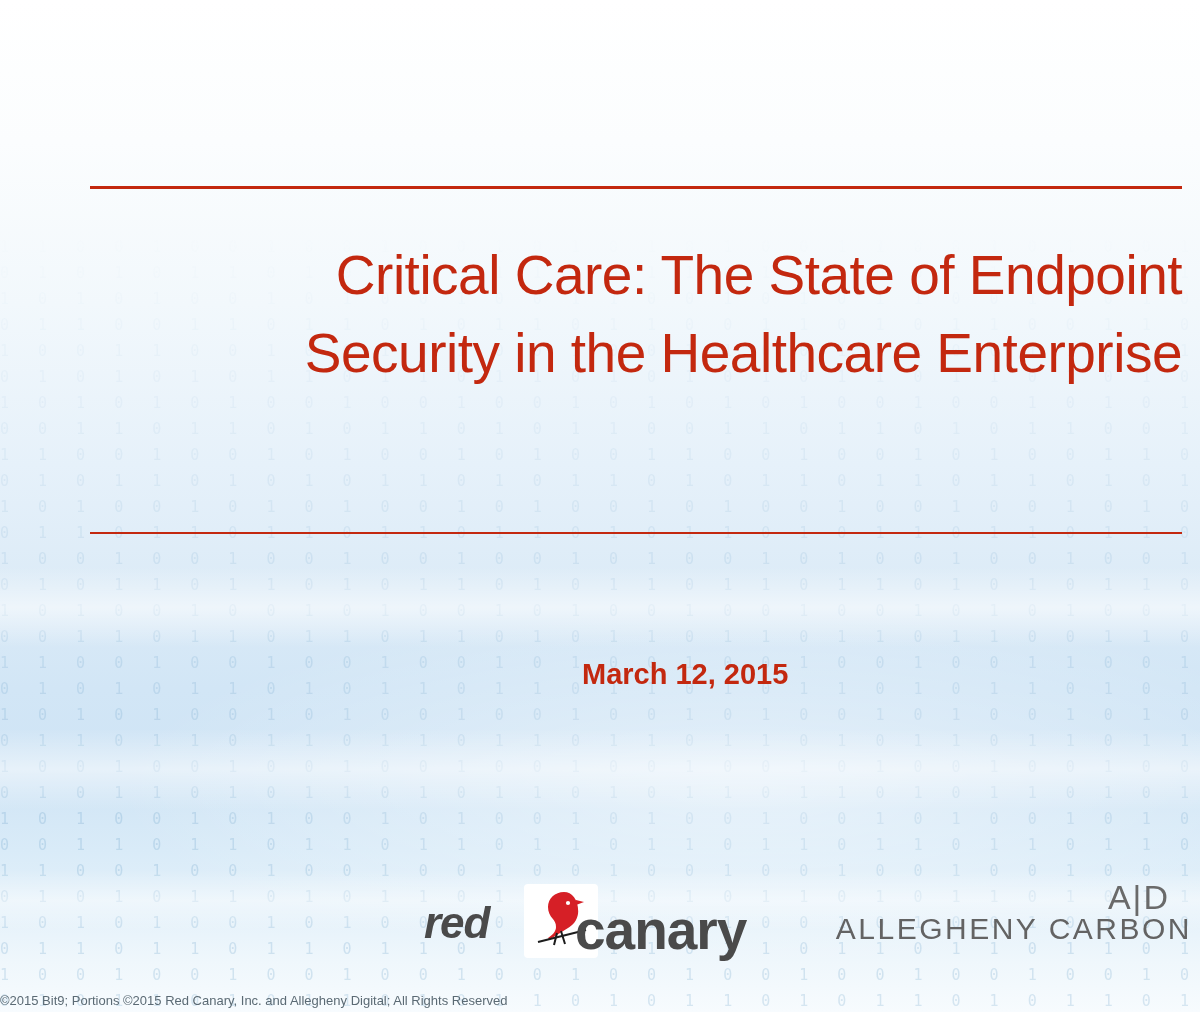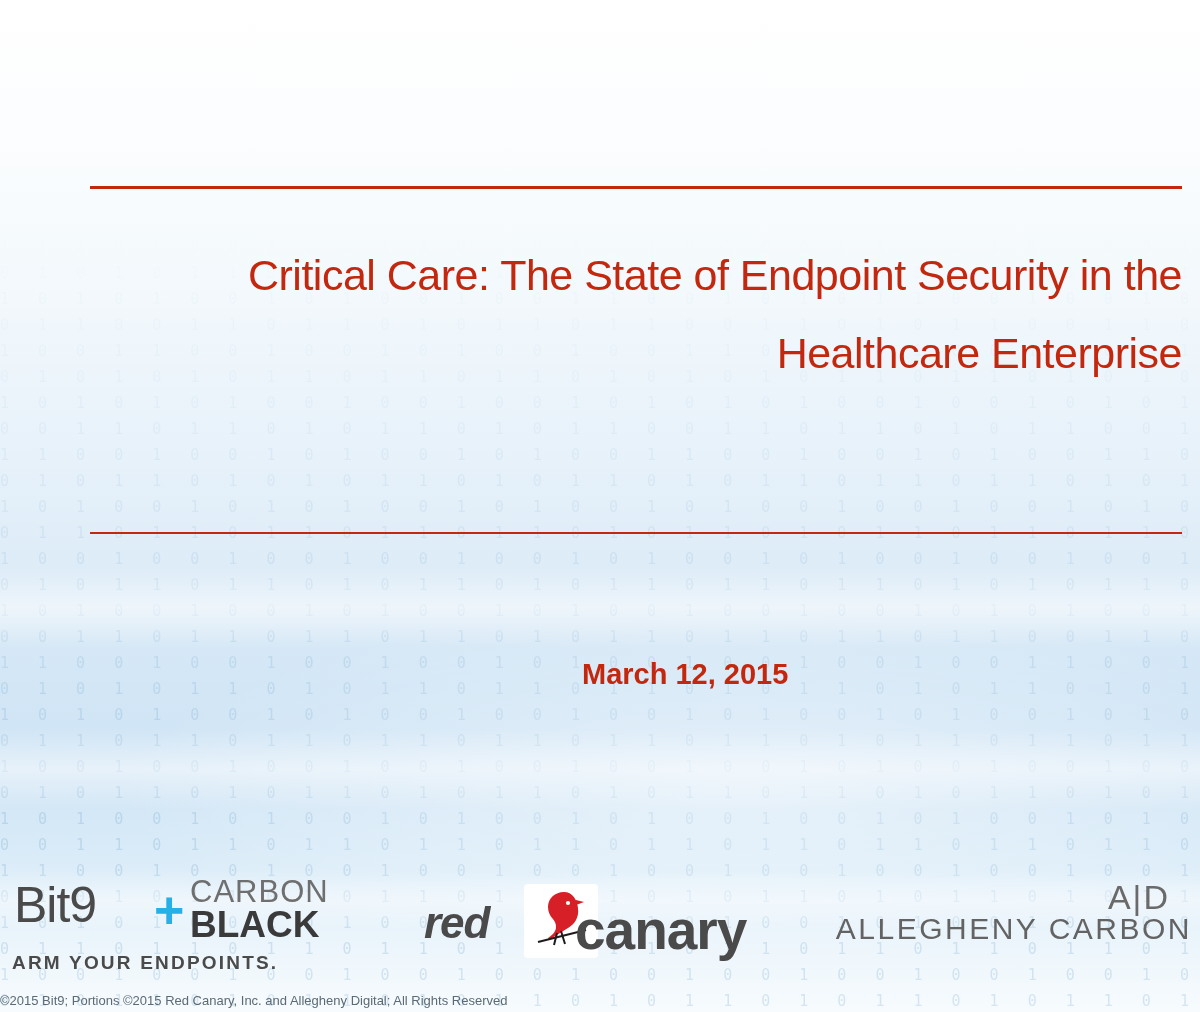--- a/index.html
+++ b/index.html
@@ -80,21 +80,21 @@
   .rule-bottom { top: 532px; height: 2px; }
 
   .title {
     position: absolute;
     left: 200px;
     top: 236px;
     width: 982px;
     text-align: right;
     color: #c3280f;
     font-family: "Liberation Sans", sans-serif;
-    font-size: 43px;
+    font-size: 55px;
     line-height: 78px;
     font-weight: 400;
     letter-spacing: -0.5px;
   }
 
   .date {
     position: absolute;
     right: 18px;
     top: 658px;
     width: 600px;
@@ -288,27 +288,20 @@
 
   <div class="rule rule-top"></div>
   <div class="rule rule-bottom"></div>
 
   <div class="title">Critical Care: The State of Endpoint Security in the Healthcare Enterprise</div>
 
   <div class="date">March 12, 2015</div>
 
   <div class="logo-bar">
 
-    <div class="logo-bit9">
-      <span class="b9">Bit9</span>
-      <span class="plus">+</span>
-      <span class="carbon">CARBON</span>
-      <span class="black">BLACK</span>
-      <span class="tagline">ARM YOUR ENDPOINTS.</span>
-    </div>
 
     <div class="logo-canary">
       <span class="red">red</span>
       <span class="bird-box">
         <svg width="74" height="74" viewBox="0 0 74 74" aria-hidden="true">
           <path d="M40 8c-9 0-16 6.5-16 15 0 5 2 8.5 4.5 11.5 2 2.4 3.5 4.6 3.5 8.5 0 4-2.5 7-6 9.5l-2 1.4 1.2 1.8 20-12.5c5.5-3.5 9-9.3 9-16C54.2 15.5 48 8 40 8z" fill="#d61f26"></path>
           <circle cx="44" cy="19" r="2.1" fill="#ffffff"></circle>
           <path d="M52 21l8-3-8-2z" fill="#d61f26"></path>
           <path d="M14 58 L62 46" stroke="#1c1c1c" stroke-width="2.2" fill="none"></path>
           <path d="M33 49 L30 61 M37 47 L41 60" stroke="#1c1c1c" stroke-width="2" fill="none"></path>

